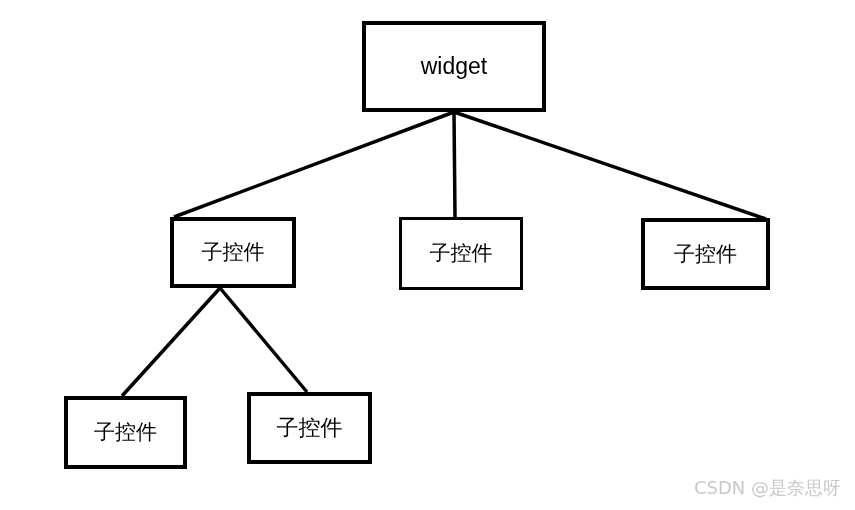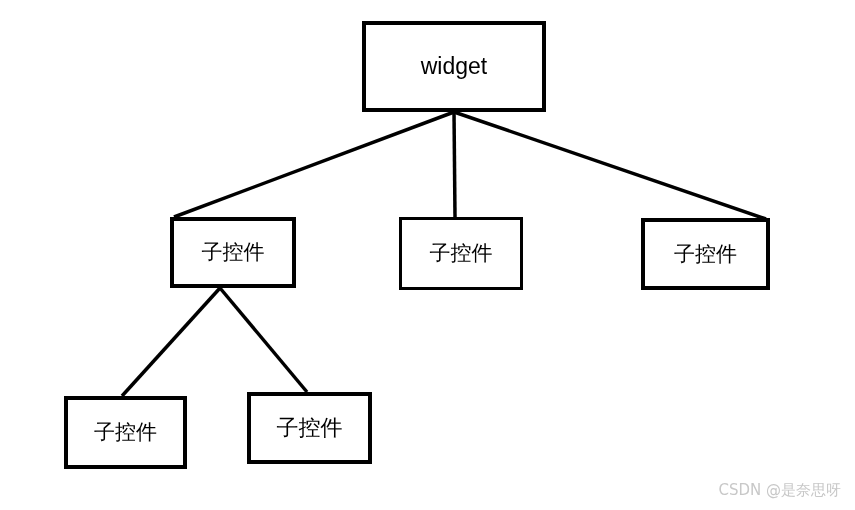--- a/index.html
+++ b/index.html
@@ -49,21 +49,21 @@
   .node-gc-right    { left: 247px; top: 392px; width: 125px; height: 72px; border-width: 4px; }
 
   .label-root   { font-size: 23px; }
   .label-cjk    { font-size: 21px; font-family: "DejaVu Sans", "Liberation Sans", sans-serif; }
   .label-cjk-lg { font-size: 22px; font-family: "DejaVu Sans", "Liberation Sans", sans-serif; }
 
   .watermark {
     position: absolute;
     right: 14px;
     bottom: 10px;
-    font-size: 15px;
+    font-size: 18px;
     color: #c8c8c8;
     font-family: "DejaVu Sans", "Liberation Sans", sans-serif;
     white-space: nowrap;
     user-select: none;
     z-index: 3;
   }
 </style>
 </head>
 <body>
 

